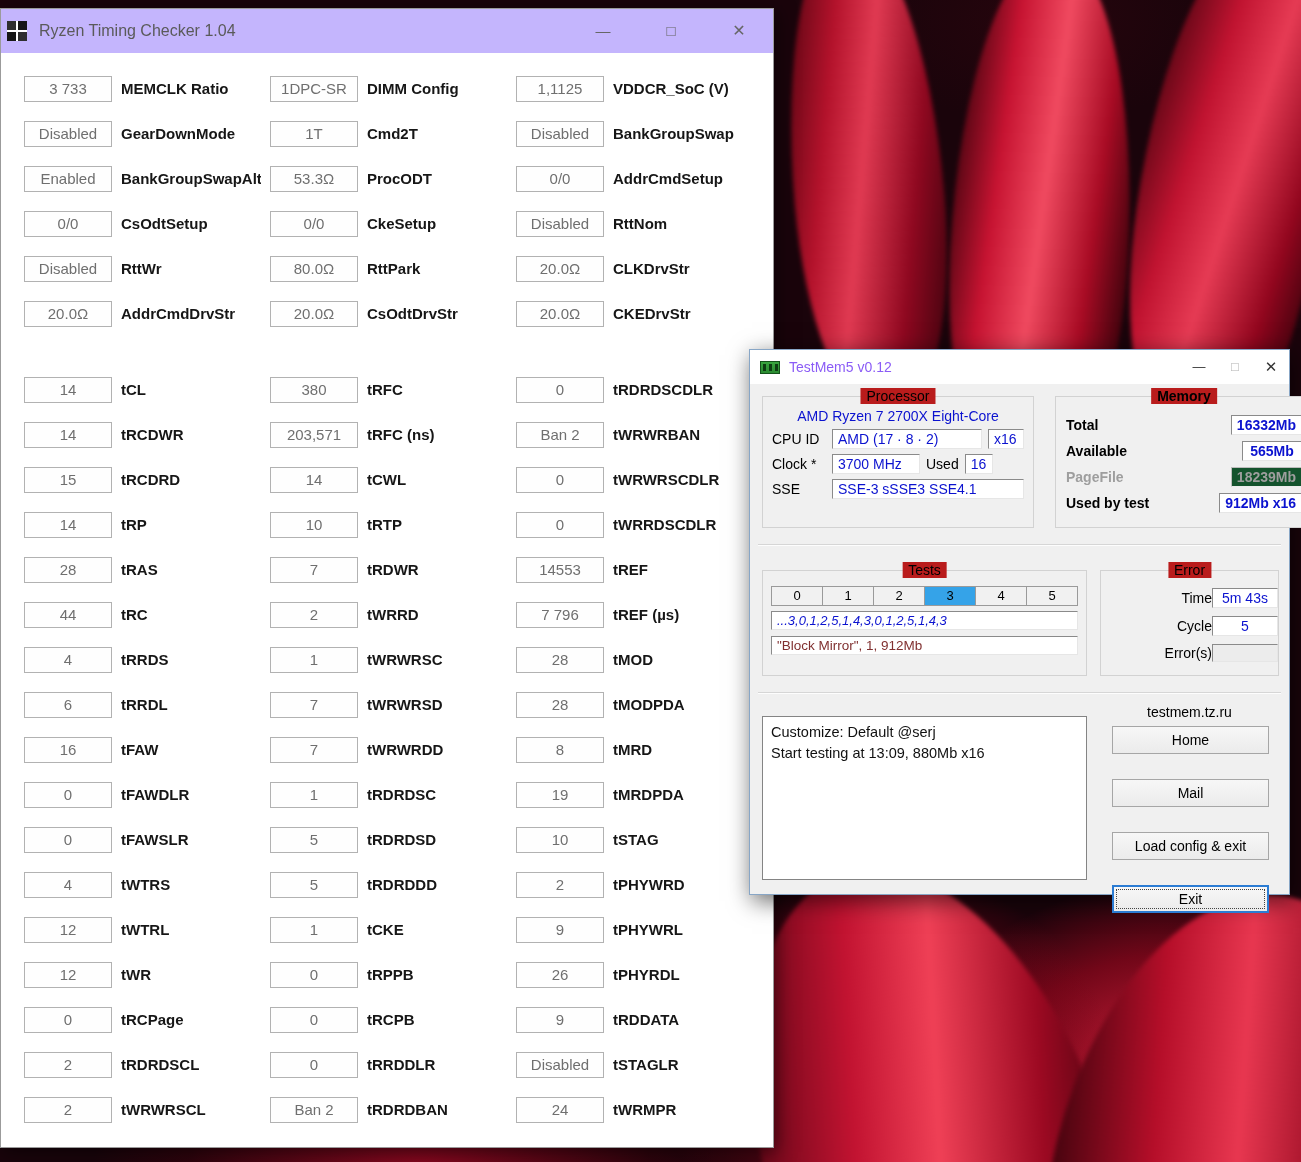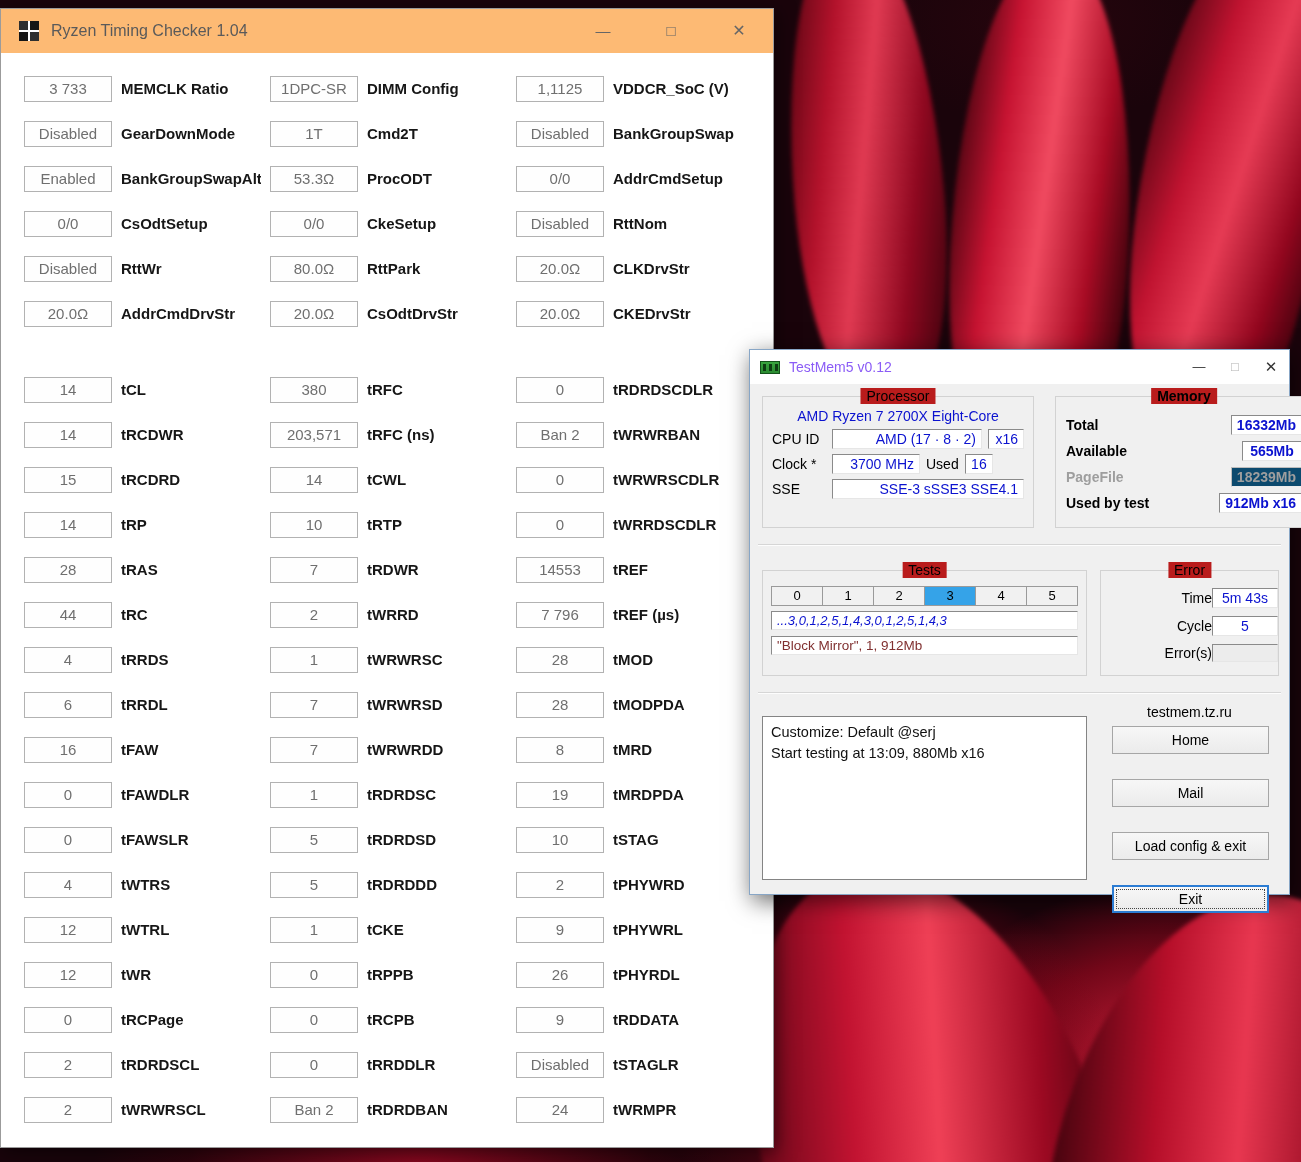--- a/index.html
+++ b/index.html
@@ -28,21 +28,21 @@
   .petal.p4{left:760px;top:860px;width:340px;height:560px;transform:rotate(-18deg);
     background:linear-gradient(105deg,#4a0310 6%,#c21331 34%,#ef4056 52%,#9c0922 74%,#330209 95%);}
   .petal.p5{left:1060px;top:890px;width:340px;height:520px;transform:rotate(14deg);
     background:linear-gradient(80deg,#3c030c 6%,#b50e29 32%,#e83750 52%,#8c061d 76%,#2a0208 95%);}
   .petal.p6{left:-80px;top:1118px;width:640px;height:240px;transform:rotate(-2deg);
     background:linear-gradient(175deg,#5e0413 10%,#9c0a22 45%,#3c0script30c 90%);}
 
   
   .rtc{position:absolute;left:0px;top:8px;width:774px;height:1140px;background:#ffffff;
     border:1px solid #9b9b9b;box-sizing:border-box;box-shadow:2px 4px 18px rgba(0,0,0,.55);z-index:2;}
-  .rtc-titlebar{height:44px;display:flex;align-items:center;padding-left:18px;background:#fdba74;}
+  .rtc-titlebar{height:44px;display:flex;align-items:center;padding-left:6px;background:#c4b5fd;}
   .rtc-icon{width:20px;height:20px;flex:0 0 auto;
     background:
       linear-gradient(#fff,#fff) center/100% 2px no-repeat,
       linear-gradient(#fff,#fff) center/2px 100% no-repeat,
       conic-gradient(#161616 0 25%, #2f2f2f 0 50%, #161616 0 75%, #2f2f2f 0);}
   .rtc-title{margin-left:12px;font-size:16px;color:#5a5a5a;}
   .winbtns{margin-left:auto;display:flex;height:100%;}
   .winbtn{width:68px;height:44px;line-height:44px;text-align:center;color:#666;font-size:15px;cursor:default;}
   .winbtn.close{font-size:16px;}
 
@@ -72,37 +72,37 @@
   .tm5-group{position:absolute;border:1px solid #d2d2d2;box-sizing:border-box;background:#f0f0f0;}
   .group-title{position:absolute;top:-9px;left:50%;transform:translateX(-50%);
     background:#b91c1c;padding:0 6px;font-size:14px;white-space:nowrap;}
   .tm5-group.proc{left:12px;top:12px;width:272px;height:132px;}
   .tm5-group.mem{left:305px;top:12px;width:258px;height:132px;font-weight:bold;}
   .tm5-group.tests{left:12px;top:186px;width:325px;height:106px;}
   .tm5-group.statusg{left:350px;top:186px;width:179px;height:106px;}
 
   .sunken{background:#fff;border:1px solid;border-color:#8a8a8a #e6e6e6 #e6e6e6 #8a8a8a;
     box-sizing:border-box;color:#0b12cf;padding:1px 5px;font-size:14px;white-space:nowrap;}
-  .center{text-align:right;}
+  .center{text-align:left;}
   .grow{flex:1;}
 
   .cpu-name{color:#0b12cf;text-align:center;margin:11px 4px 3px;font-size:14px;white-space:nowrap;}
   .prow{display:flex;align-items:center;margin:5px 9px 0;gap:6px;}
   .plabel{width:54px;flex:0 0 auto;font-size:14px;}
   .clockw{width:88px;}
   .usedw{width:28px;}
   .xw{width:36px;}
   .used-label{font-size:14px;}
 
   .mem-rows{padding-top:12px;}
   .mem-row{display:flex;justify-content:space-between;align-items:center;margin:6px 10px 0;}
   .mem-label{font-size:14px;}
   .mem-value{min-width:60px;text-align:center;}
   .mem-row.dim .mem-label{color:#9e9e9e;}
-  .mem-row.dim .mem-value{color:#9e9e9e;border-color:#bdbdbd #ededed #ededed #bdbdbd;background:#0c4a6e;}
+  .mem-row.dim .mem-value{color:#9e9e9e;border-color:#bdbdbd #ededed #ededed #bdbdbd;background:#14532d;}
 
   .hsep{position:absolute;left:8px;right:8px;height:0;border-top:1px solid #d6d6d6;border-bottom:1px solid #fdfdfd;}
   .hsep.s1{top:160px;}
   .hsep.s2{top:308px;}
 
   .test-cells{display:flex;margin:15px 8px 0;height:20px;}
   .test-cell{flex:1;text-align:center;font-size:13px;line-height:18px;background:#f1f1f1;
     border:1px solid #9a9a9a;margin-left:-1px;box-sizing:border-box;}
   .test-cell:first-child{margin-left:0;}
   .test-cell.active{background:#35a3e8;}

